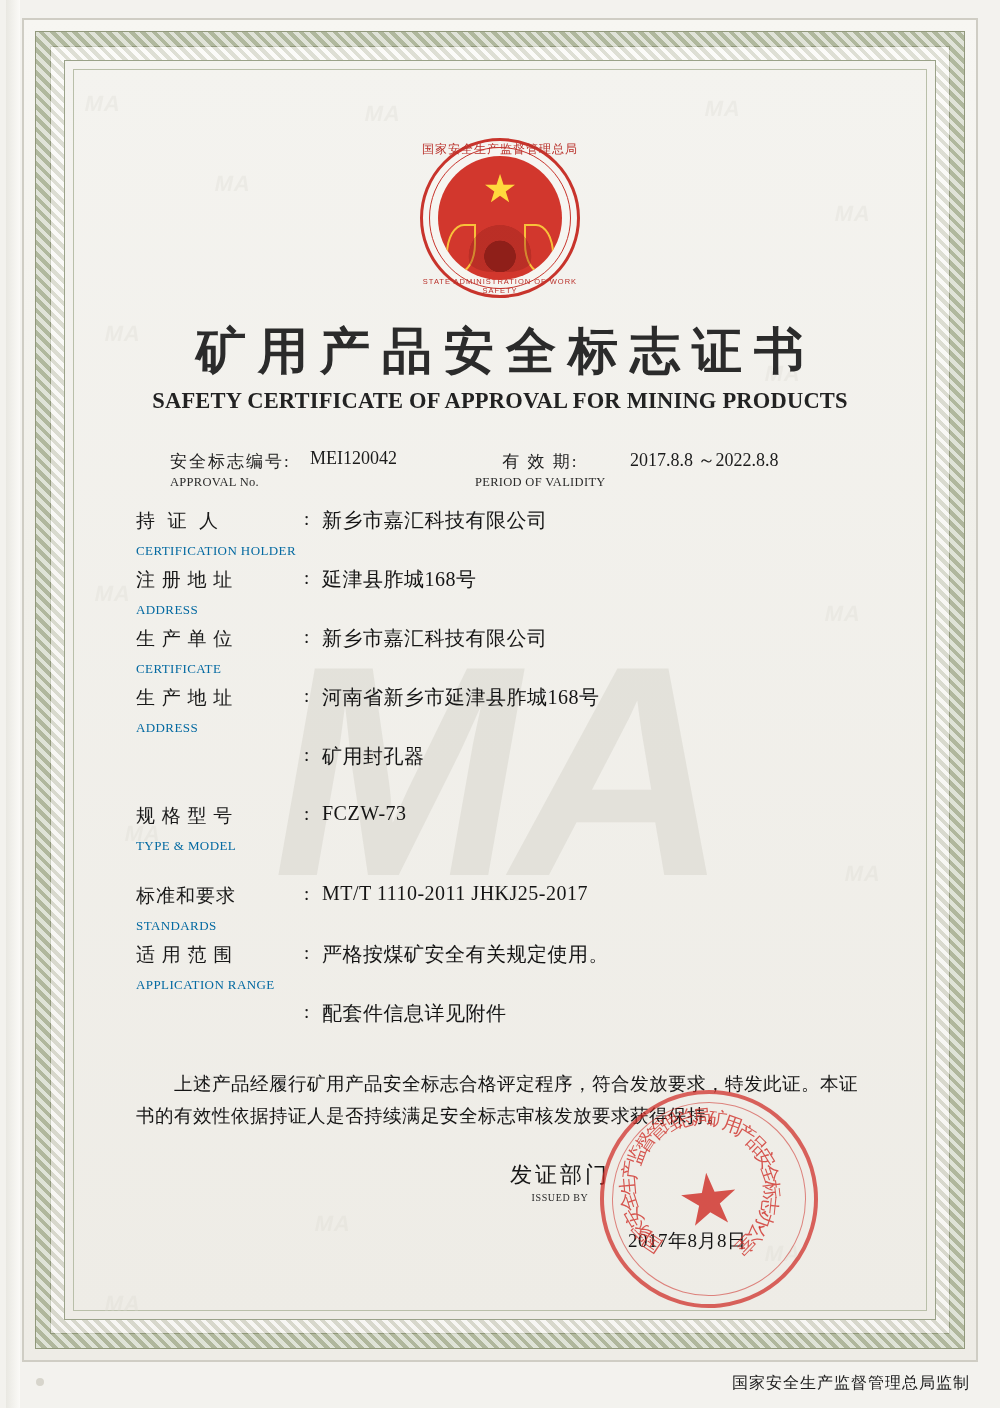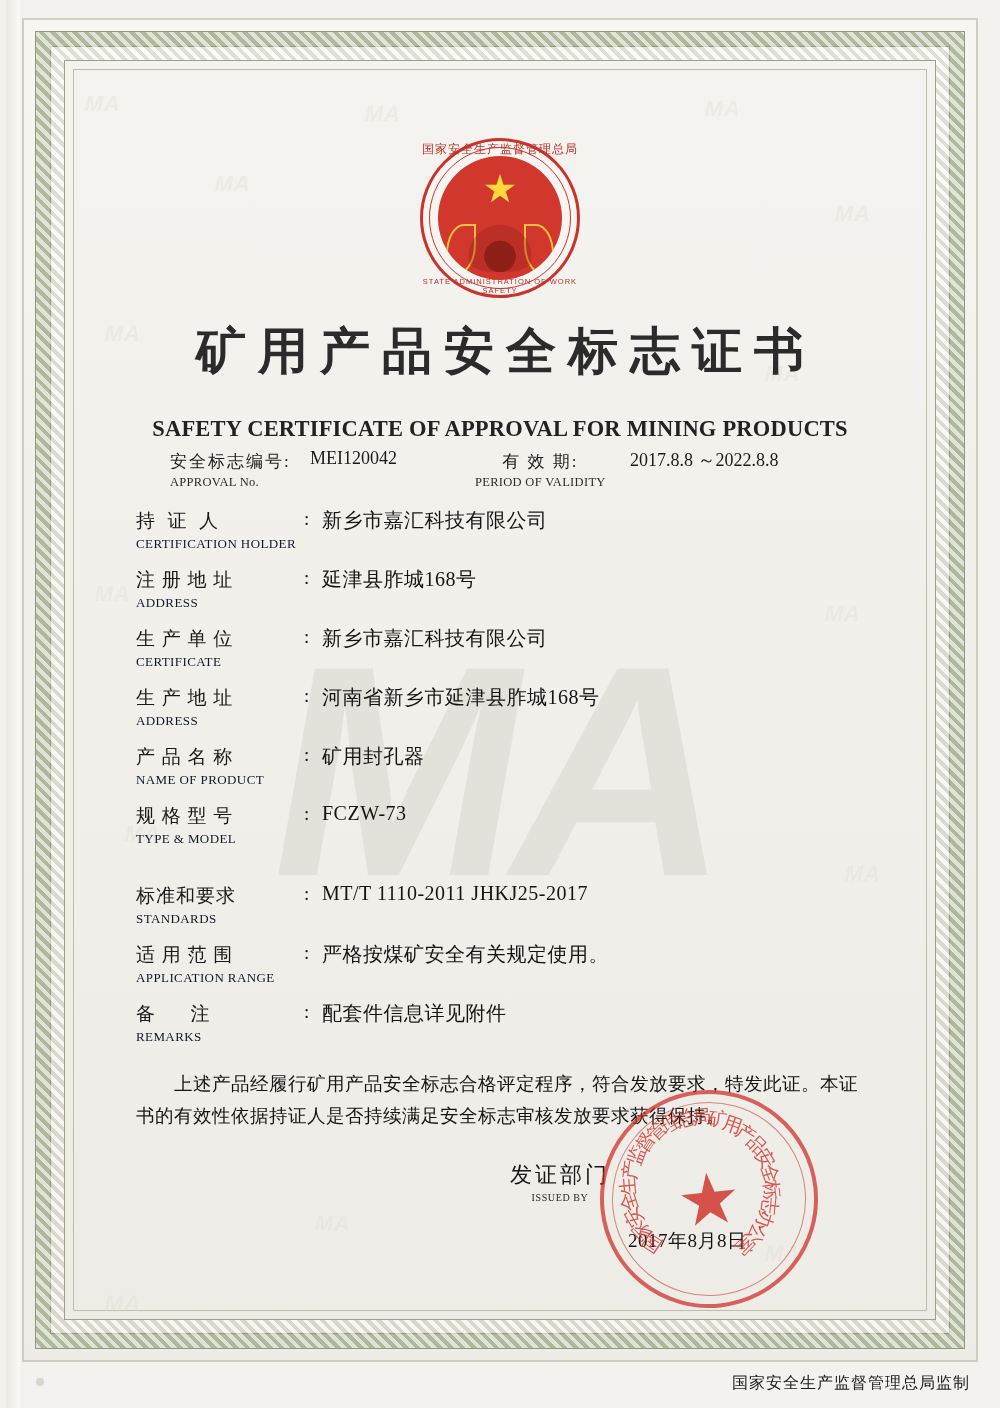--- a/index.html
+++ b/index.html
@@ -176,21 +176,20 @@
   .title-en {
     position: absolute;
     left: 0; right: 0;
     top: 388px;
     text-align: center;
     font-family: "Liberation Serif", serif;
     font-weight: bold;
     font-size: 22.5px;
     letter-spacing: .2px;
     color: #222;
-    margin-top: 28px;
   }
 
   
   .hdr {
     position: absolute;
     left: 170px;
     top: 448px;
     width: 672px;
     height: 46px;
     font-size: 17px;
@@ -239,22 +238,22 @@
   }
   .row .lab-cn {
     font-size: 19px;
     letter-spacing: 1px;
     color: #191919;
     white-space: pre;
   }
   .row .lab-en {
     font-size: 13px;
     letter-spacing: .4px;
-    color: #0f172a;
-    margin-top: 2px;
+    color: #0369a1;
+    margin-top: 9px;
     white-space: pre;
   }
   .row .colon {
     position: absolute;
     left: 168px;
     top: 0px;
     font-size: 19px;
     color: #191919;
   }
   .row .value {
@@ -478,24 +477,20 @@
     <div class="row">
       <div class="labels">
         <div class="lab-cn">生 产 地 址</div>
         <div class="lab-en">ADDRESS</div>
       </div>
       <div class="colon">:</div>
       <div class="value">河南省新乡市延津县胙城168号</div>
     </div>
 
     <div class="row">
-      <div class="labels">
-        <div class="lab-cn">产 品 名 称</div>
-        <div class="lab-en">NAME OF PRODUCT</div>
-      </div>
       <div class="colon">:</div>
       <div class="value">矿用封孔器</div>
     </div>
 
     <div class="row">
       <div class="labels">
         <div class="lab-cn">规 格 型 号</div>
         <div class="lab-en">TYPE &amp; MODEL</div>
       </div>
       <div class="colon">:</div>
@@ -514,24 +509,20 @@
     <div class="row">
       <div class="labels">
         <div class="lab-cn">适 用 范 围</div>
         <div class="lab-en">APPLICATION RANGE</div>
       </div>
       <div class="colon">:</div>
       <div class="value">严格按煤矿安全有关规定使用。</div>
     </div>
 
     <div class="row">
-      <div class="labels">
-        <div class="lab-cn">备      注</div>
-        <div class="lab-en">REMARKS</div>
-      </div>
       <div class="colon">:</div>
       <div class="value">配套件信息详见附件</div>
     </div>
 
   </div>
 
   <div class="para">上述产品经履行矿用产品安全标志合格评定程序，符合发放要求，特发此证。本证书的有效性依据持证人是否持续满足安全标志审核发放要求获得保持。</div>
 
   <div class="issued">
     <div class="cn">发证部门</div>

